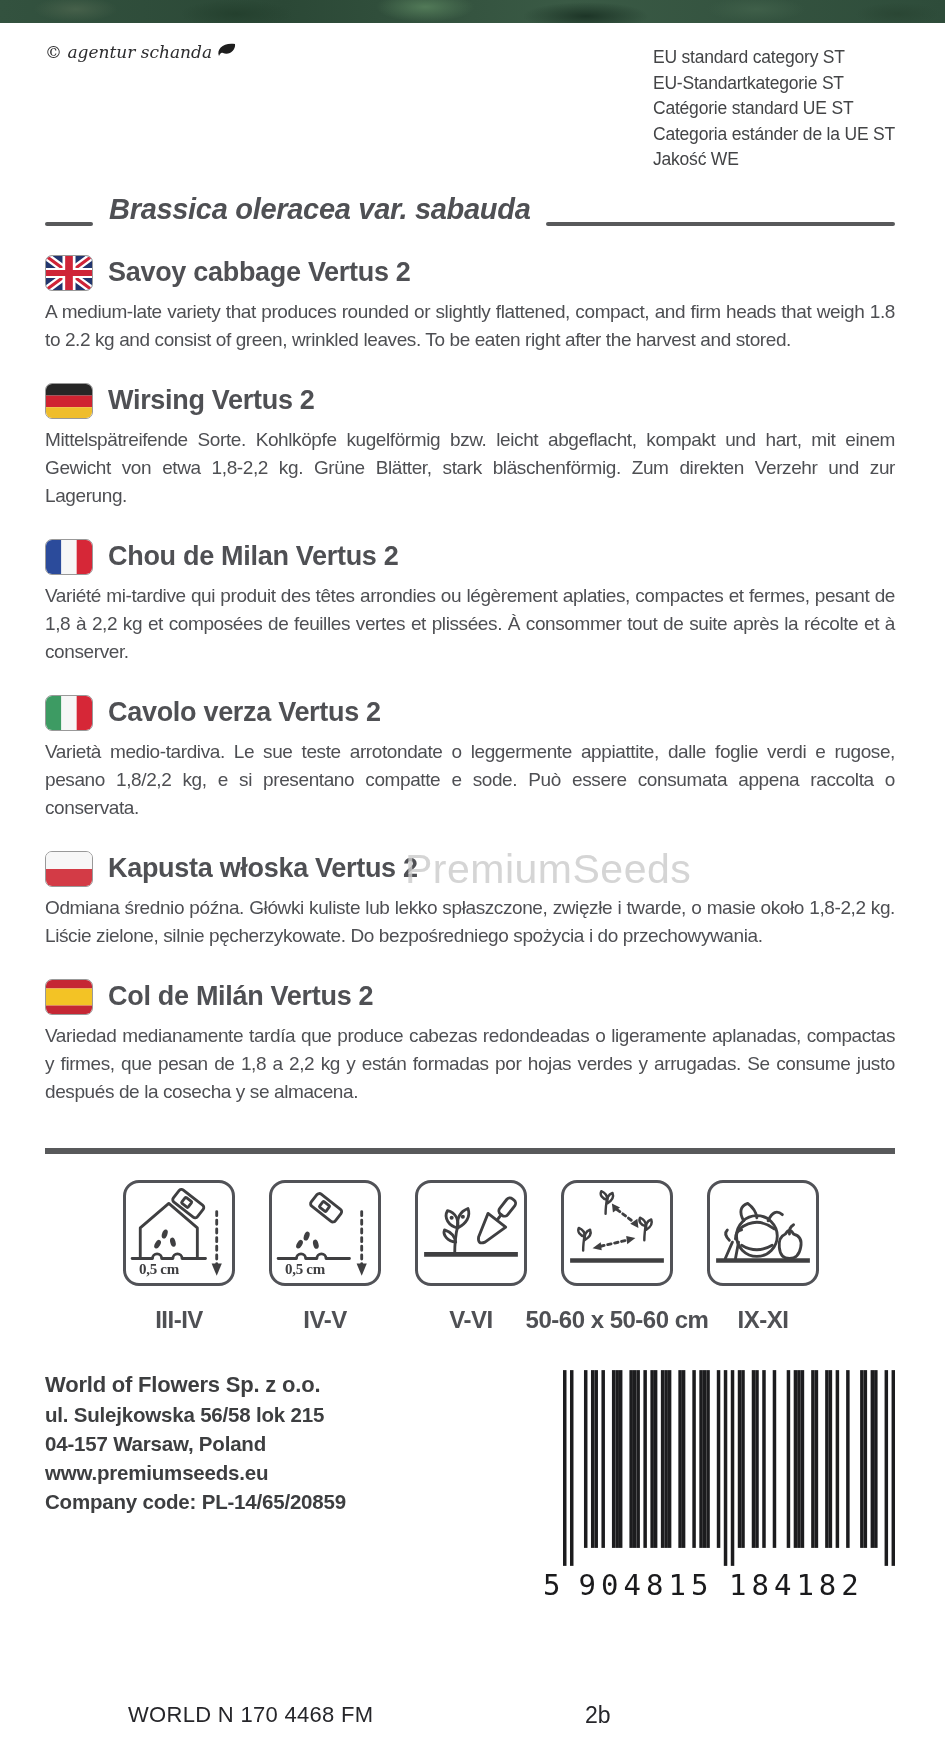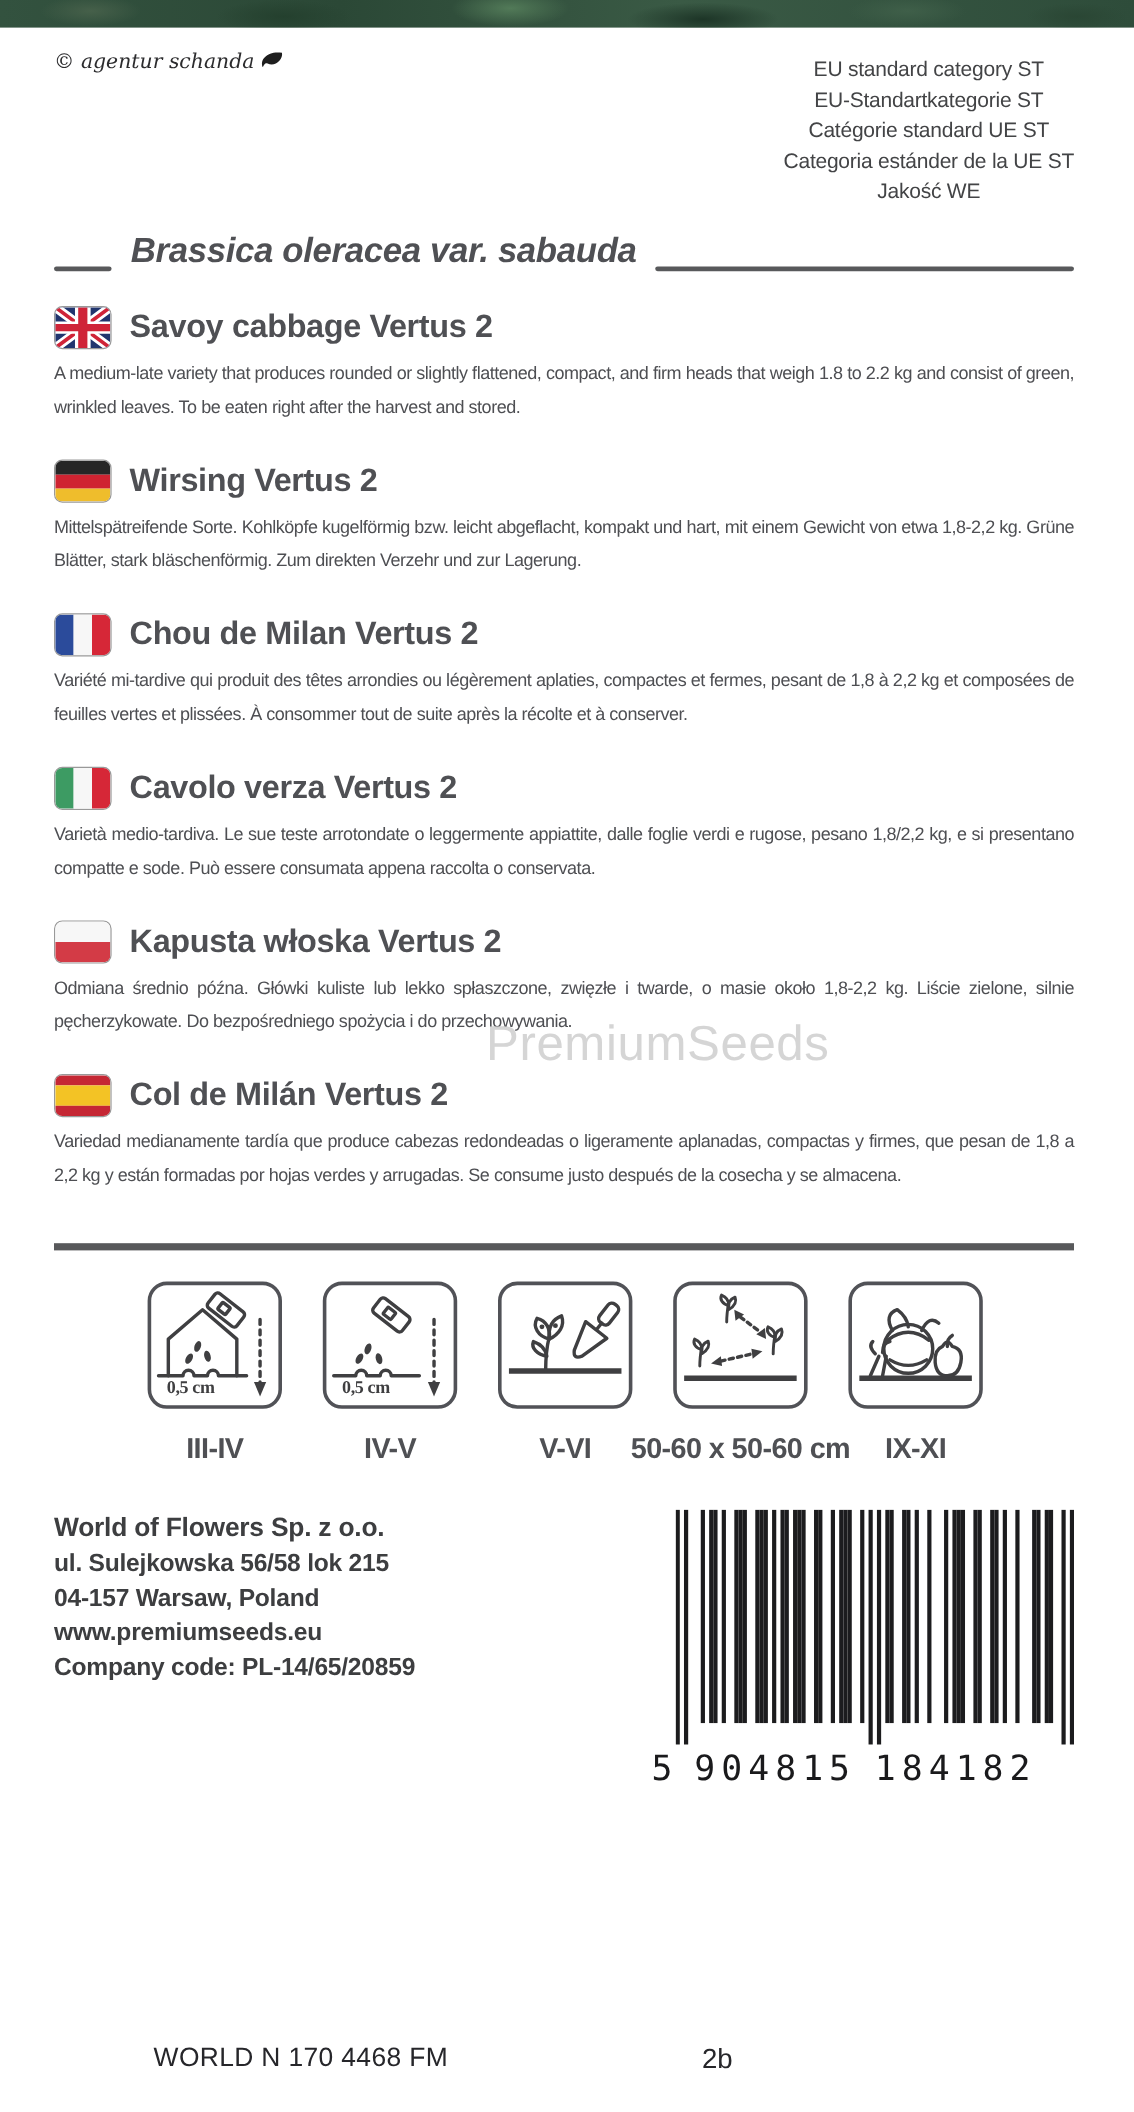--- a/index.html
+++ b/index.html
@@ -16,32 +16,32 @@
       radial-gradient(70px 22px at 45% 30%, #527a58 0%, rgba(0,0,0,0) 70%),
       radial-gradient(90px 20px at 62% 70%, #1d3527 0%, rgba(0,0,0,0) 70%),
       radial-gradient(70px 18px at 80% 40%, #3f5f49 0%, rgba(0,0,0,0) 70%),
       radial-gradient(60px 16px at 95% 60%, #2a4634 0%, rgba(0,0,0,0) 70%),
       linear-gradient(90deg,#33523f,#2b4836 30%,#3a5a45 60%,#2e4c3a);
   }
   .content{padding:0 50px 0 45px;}
   .header-row{display:flex;justify-content:space-between;margin-top:18px;}
   .credit{font-family:"DejaVu Serif", serif;font-style:italic;font-size:17px;color:#2c2c2e;display:flex;align-items:center;gap:4px;}
   .claim{margin-top:12px;font-style:italic;font-size:25px;line-height:31px;color:#4c4c4e;}
-  .categories{text-align:center;font-size:17.5px;line-height:25.5px;color:#434446;margin-top:4px;letter-spacing:-0.2px;}
+  .categories{text-align:left;font-size:17.5px;line-height:25.5px;color:#434446;margin-top:4px;letter-spacing:-0.2px;}
   .title-row{display:flex;align-items:flex-end;margin-top:20px;gap:16px;}
   .rule{height:4px;background:#58595b;border-radius:2px;}
   .rule-left{width:48px;}
   .rule-right{flex:1;}
   .botanical{font-size:29px;font-weight:bold;font-style:italic;color:#4f5054;letter-spacing:-0.3px;white-space:nowrap;}
   section.lang{margin-top:28px;}
   .section-head{display:flex;align-items:center;gap:15px;height:38px;}
   .flag{width:48px;height:36px;border-radius:7px;overflow:hidden;border:1px solid #999;box-sizing:border-box;flex:0 0 auto;background:#fff;}
   .flag svg{display:block;width:100%;height:100%;}
   .section-head h2{margin:0;font-size:27px;font-weight:bold;color:#4f5054;letter-spacing:-0.3px;}
-  .body-text{margin:6px 0 0 0;font-size:15px;line-height:28px;letter-spacing:-0.4px;text-align:justify;color:#4e4f53;}
+  .body-text{margin:6px 0 0 0;font-size:19px;line-height:28px;letter-spacing:-0.4px;text-align:justify;color:#4e4f53;}
   .watermark{
     position:absolute;left:405px;top:846px;z-index:5;
     font-size:41px;color:rgba(203,203,203,0.8);letter-spacing:0.5px;pointer-events:none;
   }
   .divider{height:6px;background:#58595b;margin-top:42px;}
   .icons-row{margin-top:26px;margin-left:78px;display:flex;gap:34px;}
   .icon-cell{width:112px;display:flex;flex-direction:column;align-items:center;}
   .icon-box{width:112px;height:106px;border:3px solid #515257;border-radius:16px;box-sizing:border-box;position:relative;background:#fff;}
   .icon-box svg{display:block;width:100%;height:100%;}
   .depth{position:absolute;left:13px;bottom:5px;font-size:15px;font-weight:bold;color:#3f3f41;letter-spacing:-0.3px;font-family:Liberation Serif, serif;}

